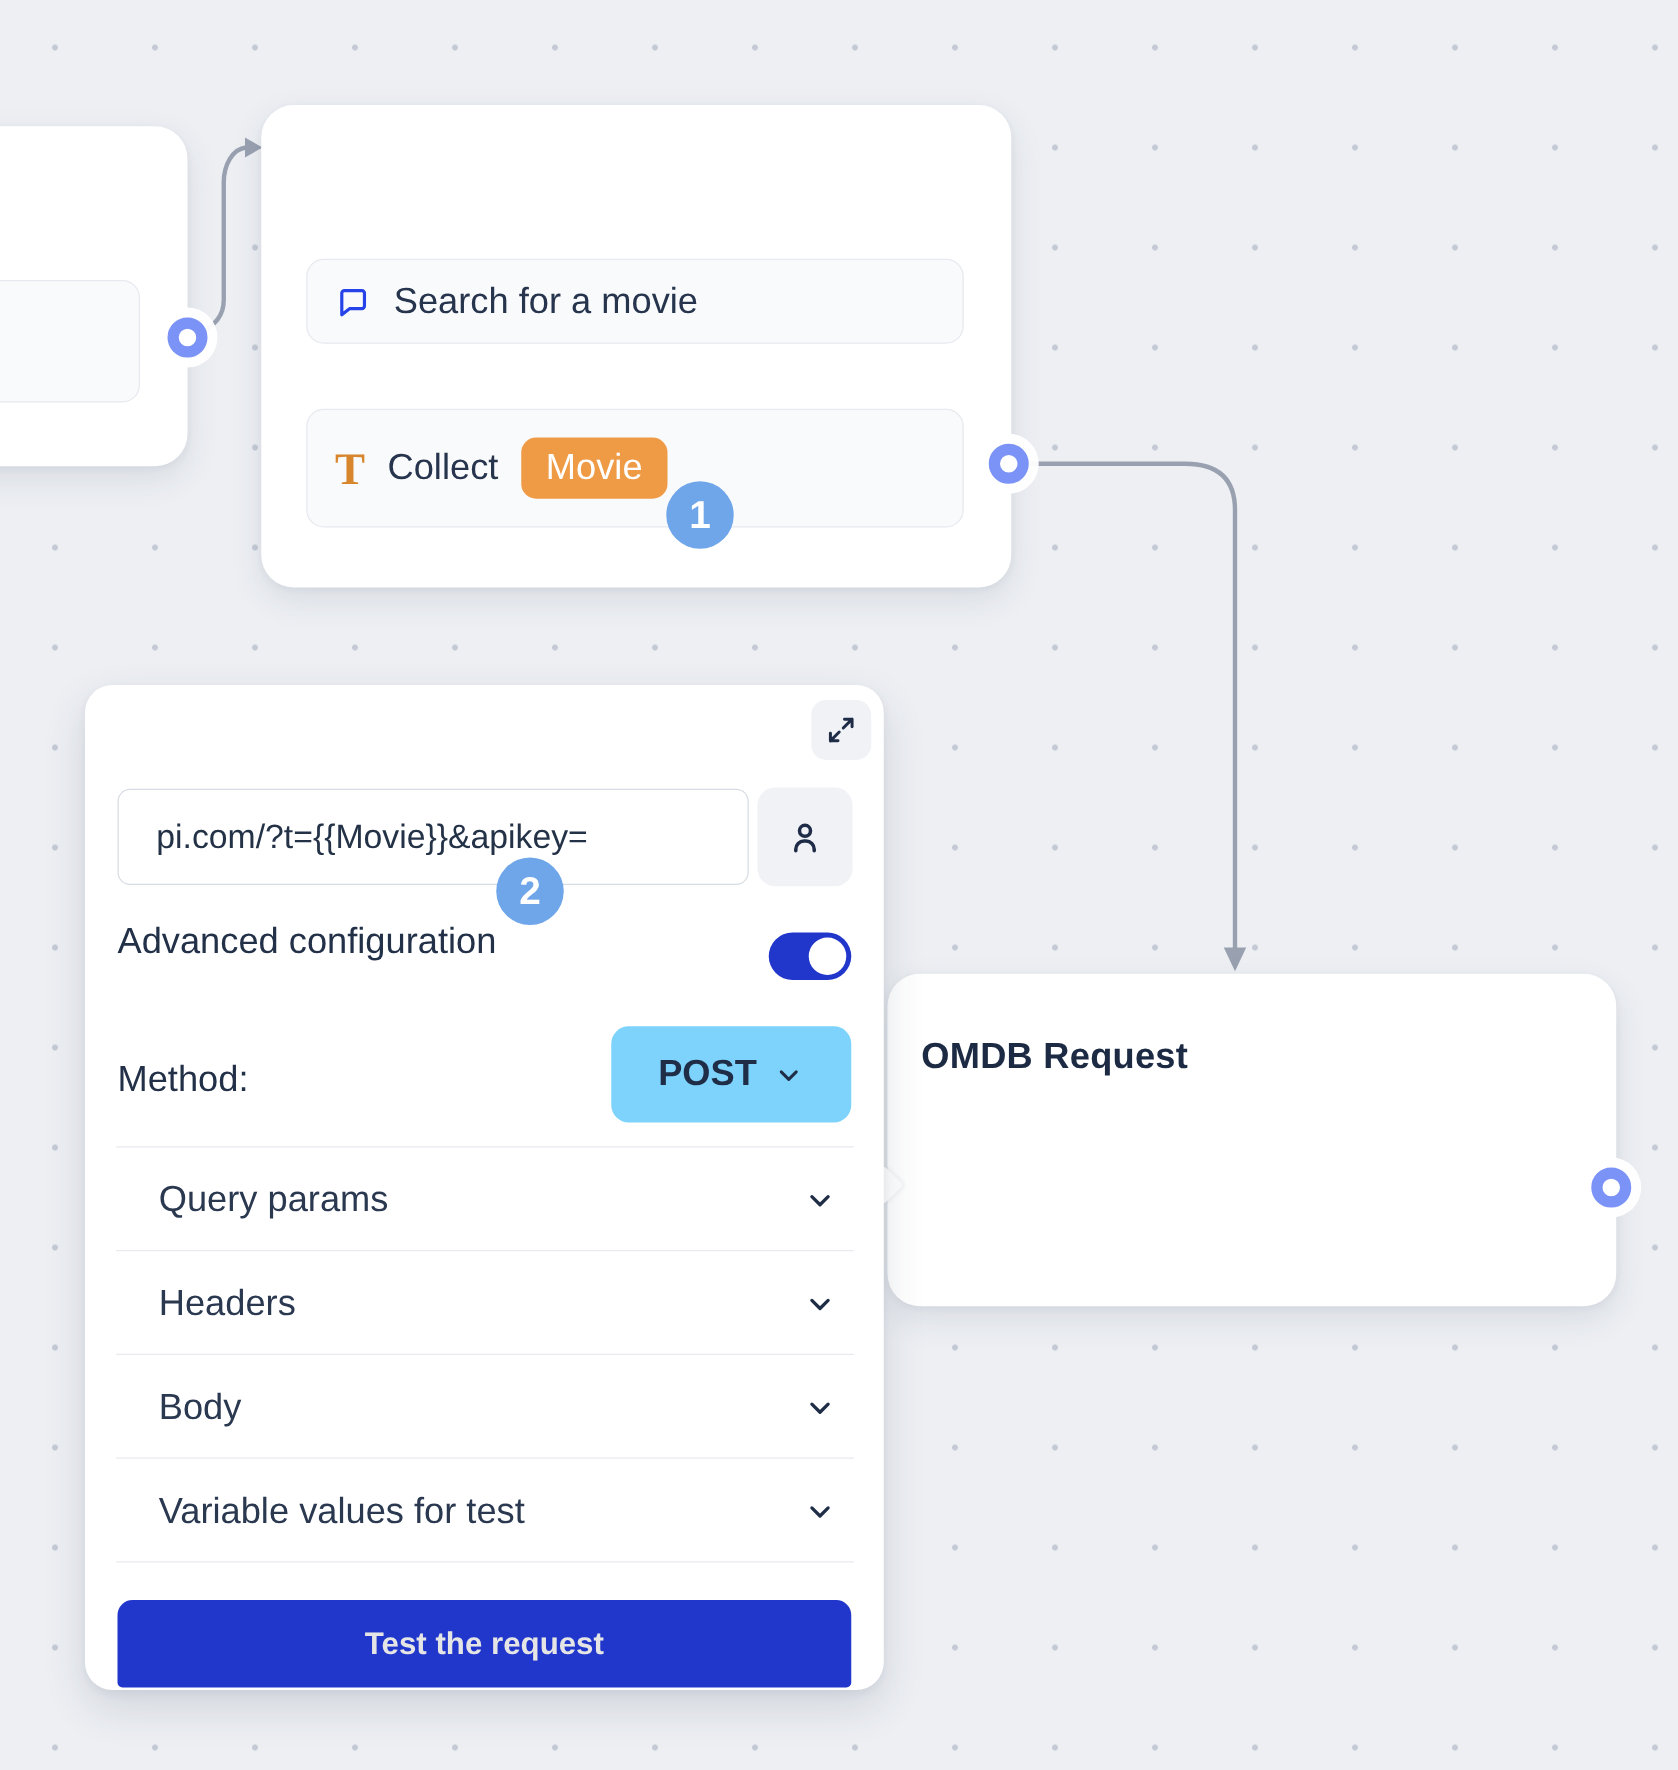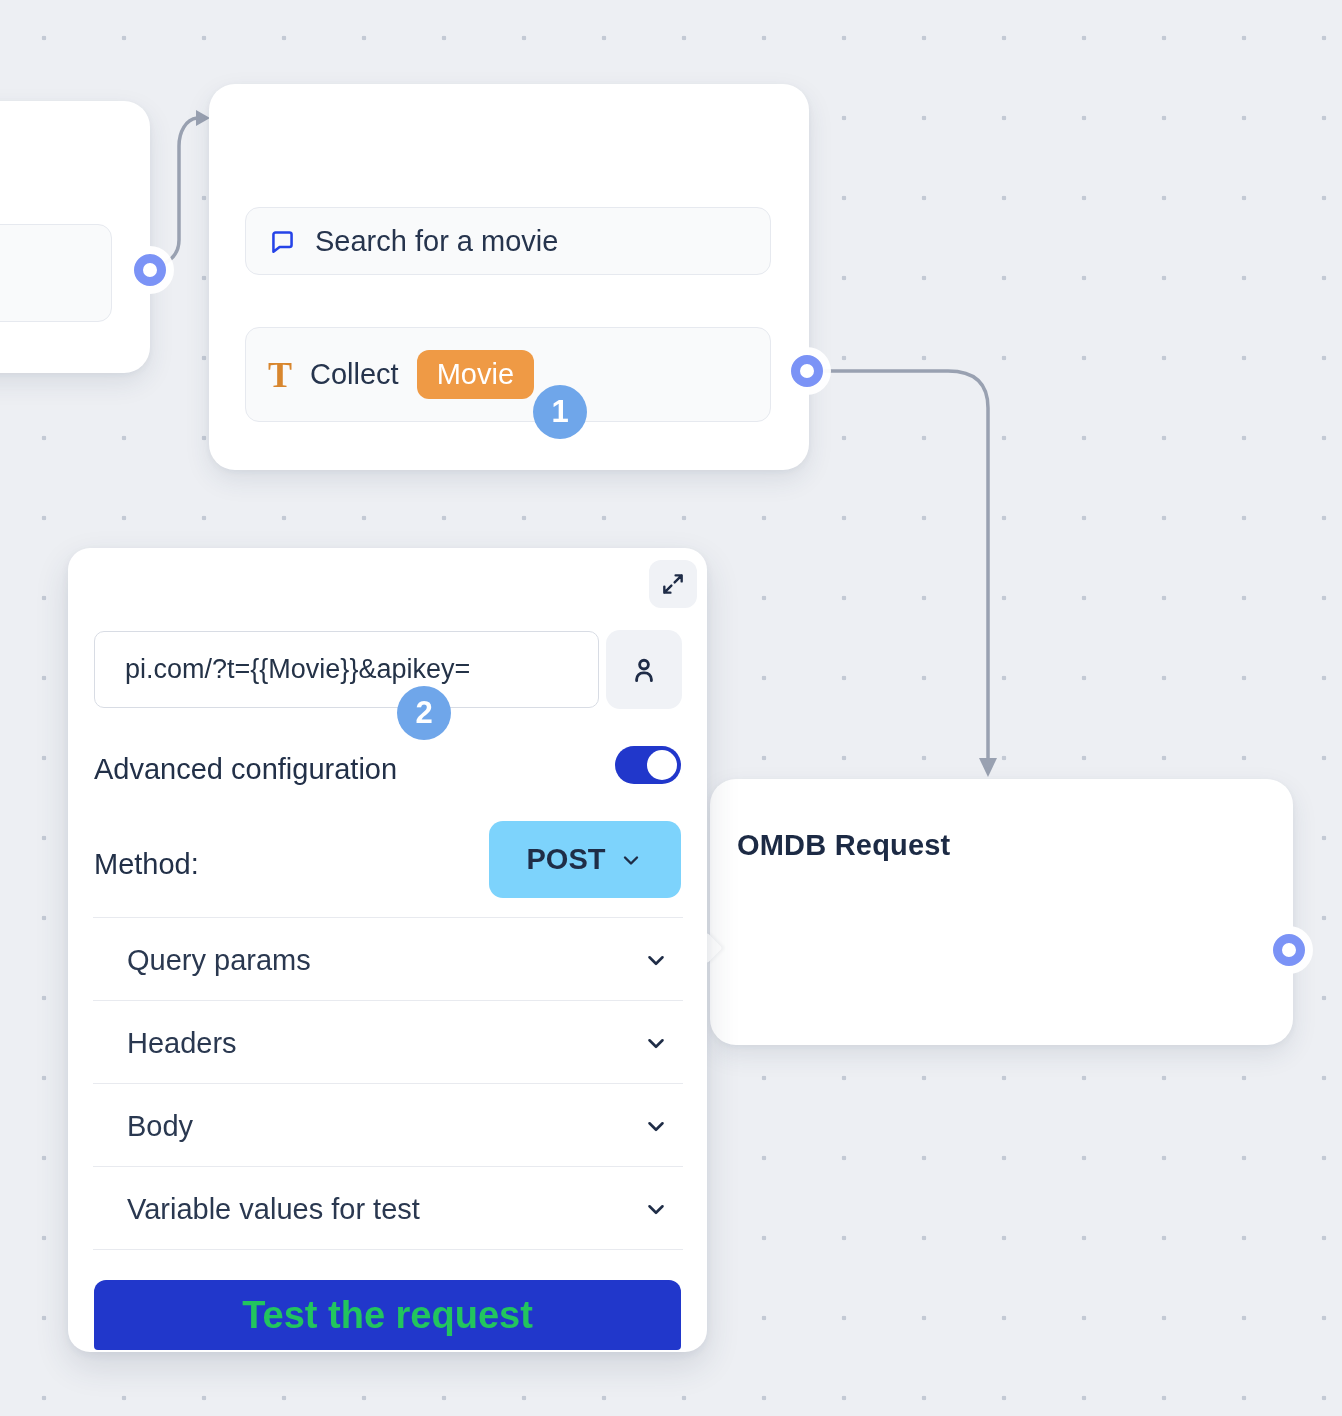--- a/index.html
+++ b/index.html
@@ -87,22 +87,22 @@
   }
   .method-select .val{font-size:29px;font-weight:700;color:#1f2d47;}
   .divider{position:absolute;left:25px;width:590px;height:0;border-top:1.5px solid #e8eaef;}
   .section-row{
     position:absolute;left:25px;width:590px;height:82px;display:flex;align-items:center;
     justify-content:space-between;padding:0 14px 0 34px;box-sizing:border-box;cursor:pointer;
   }
   .section-row .sec-label{font-size:29px;color:#2a3850;}
   .test-btn{
     position:absolute;left:26px;top:732px;width:587px;height:70px;border:none;cursor:pointer;
-    background:#2137cb;color:#22c55e;font-family:"Liberation Sans", sans-serif;
-    font-size:38px;font-weight:700;border-radius:12px 12px 4px 4px;
+    background:#2137cb;color:#e5e5e5;font-family:"Liberation Sans", sans-serif;
+    font-size:25px;font-weight:700;border-radius:12px 12px 4px 4px;
   }
   svg{display:block;}
 </style>
 </head>
 <body>
 
 <div class="canvas-dots"></div>
 
 <svg class="wires" width="1342" height="1416" viewBox="0 0 1342 1416">
   <path d="M 159 266 C 172 261 179 252 179 240 L 179 146 C 179 132 186 119 197 118" fill="none" stroke="#99a1b1" stroke-width="3.5" stroke-linecap="round"></path>
@@ -161,21 +161,21 @@
 
   <button class="icon-btn person-btn">
     <span>
       <svg width="34" height="34" viewBox="0 0 24 24" fill="none" stroke="#1f2c47" stroke-width="2" stroke-linecap="round" stroke-linejoin="round">
         <circle cx="12" cy="8.2" r="3.1"></circle>
         <path d="M6.8 19.5 v-.9 a4.6 4.6 0 0 1 4.6 -4.6 h1.2 a4.6 4.6 0 0 1 4.6 4.6 v.9"></path>
       </svg>
     </span>
   </button>
 
-  <div class="row-label" style="top:205px;">Advanced configuration</div>
+  <div class="row-label" style="top:189px;">Advanced configuration</div>
   <div class="toggle">
     <div class="knob"></div>
   </div>
 
   <div class="row-label" style="top:300px;">Method:</div>
   <div class="method-select">
     <span class="val">POST</span>
     <span>
       <svg width="24" height="24" viewBox="0 0 24 24" fill="none" stroke="#1f2d47" stroke-width="2.4" stroke-linecap="round" stroke-linejoin="round">
         <path d="M6 9.5 l6 6 6 -6"></path>

